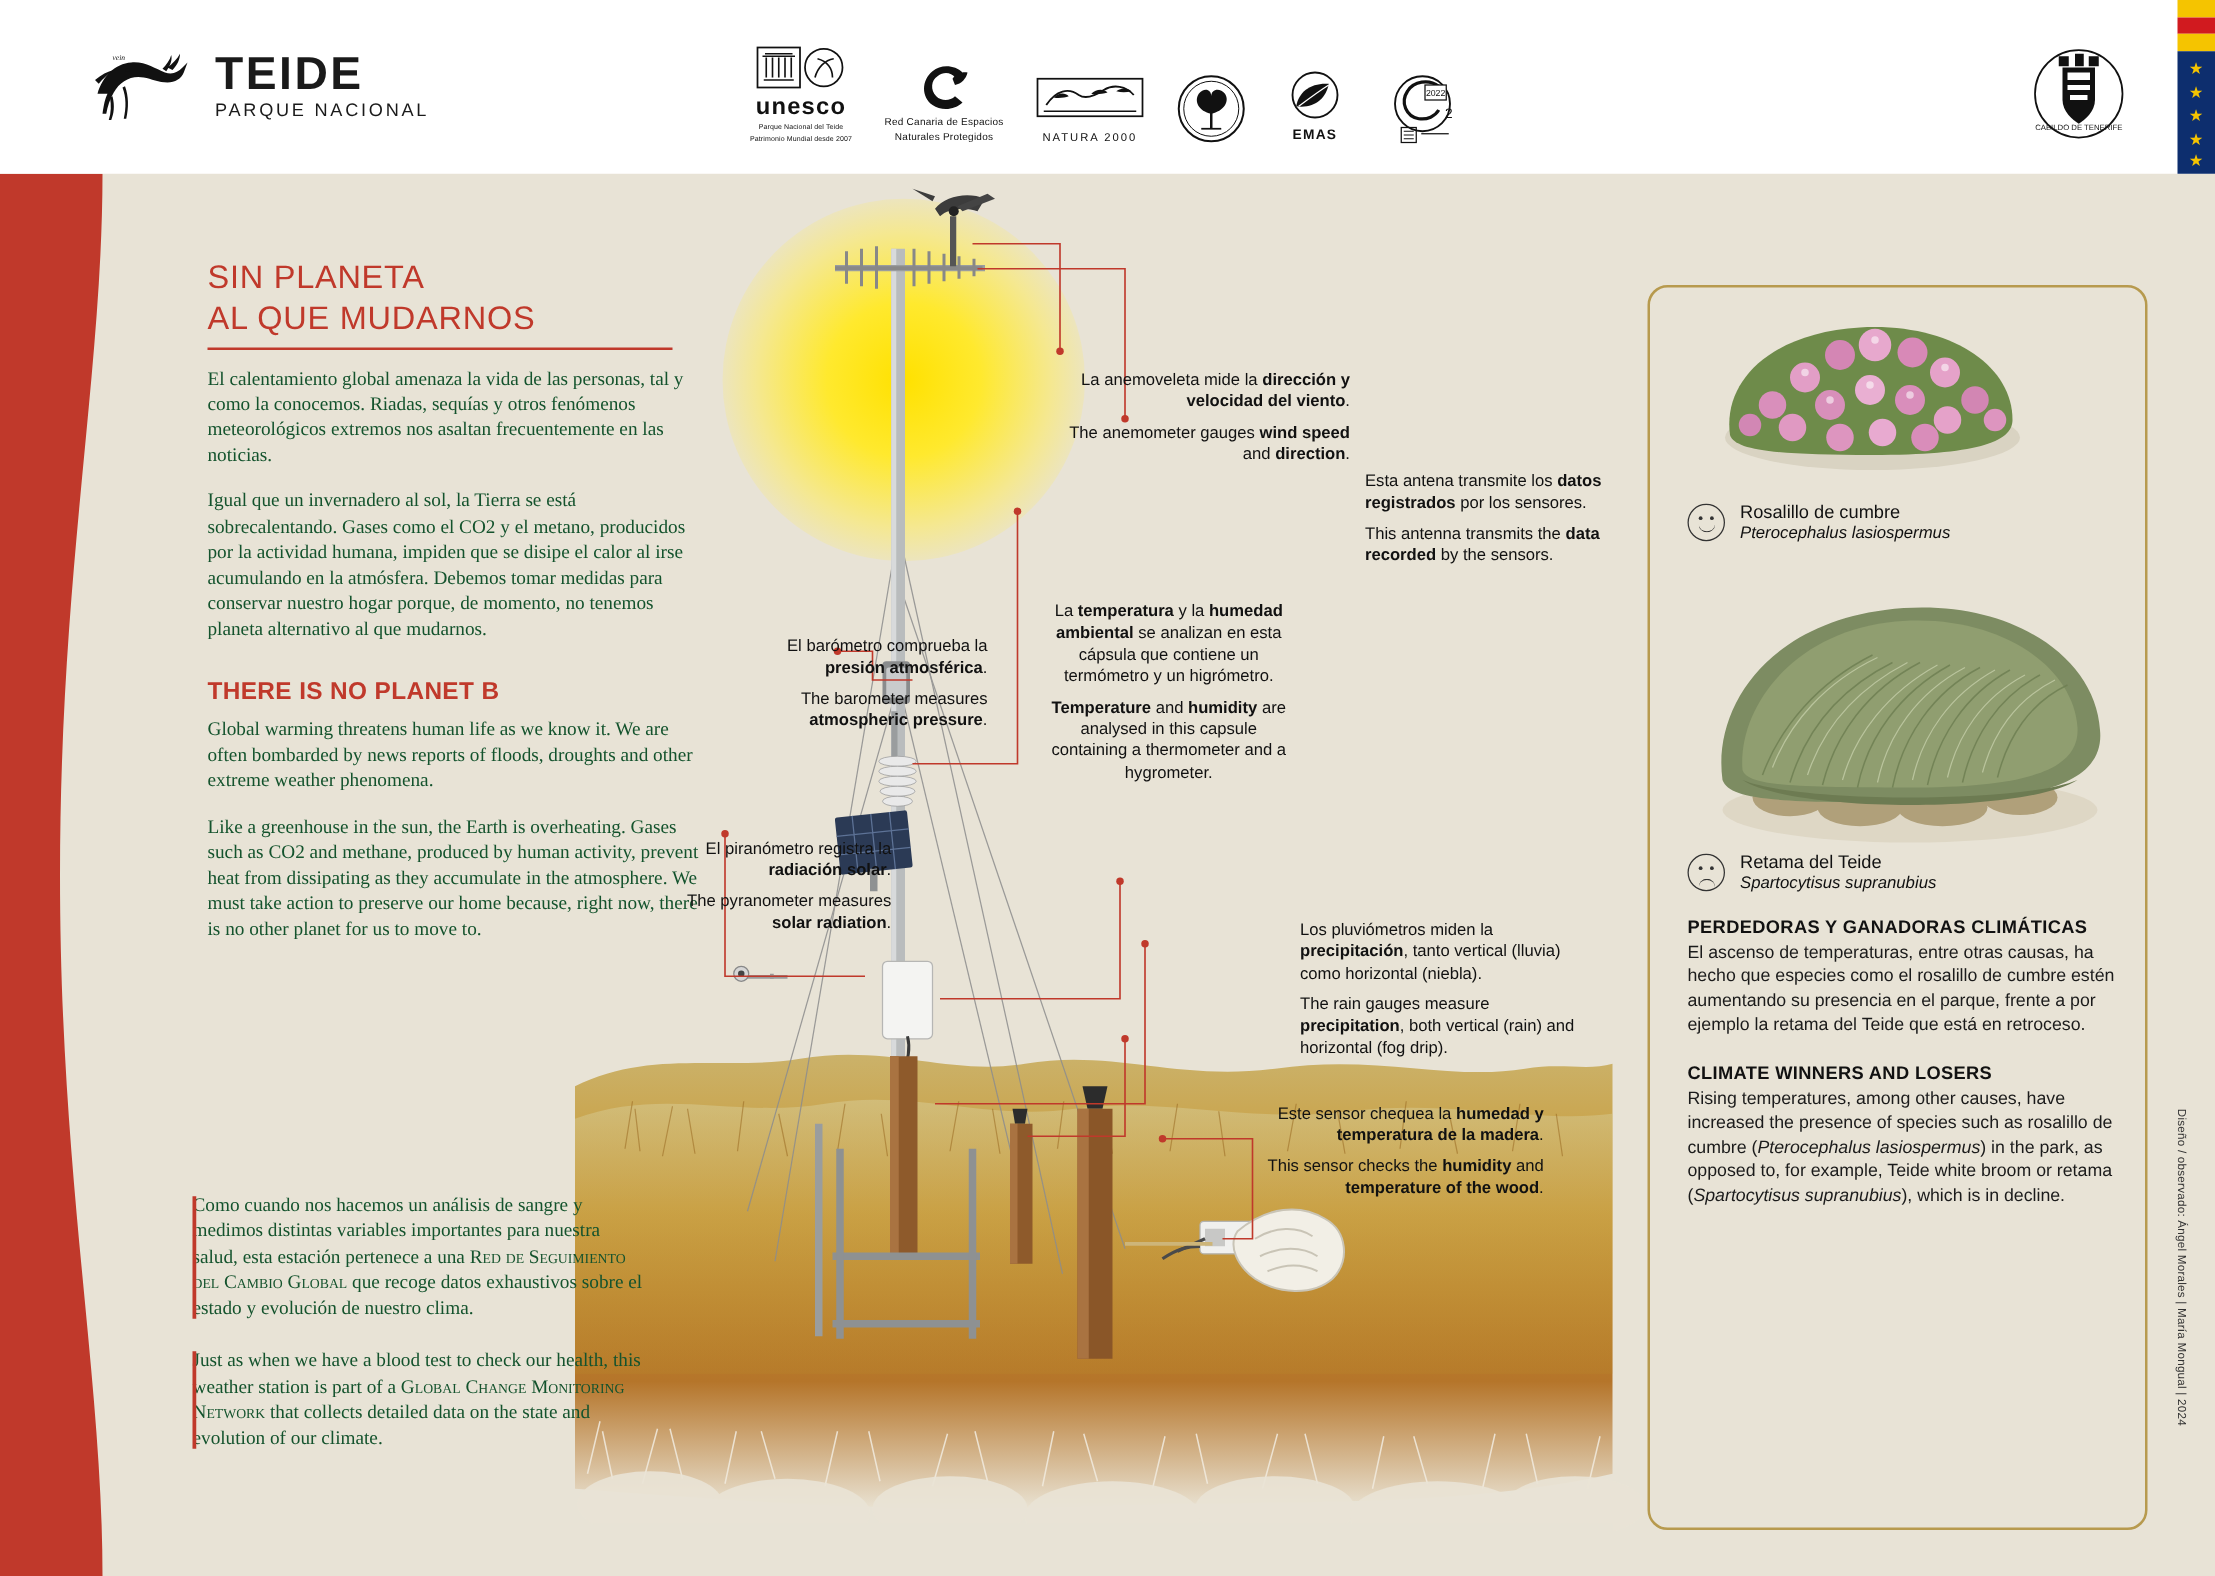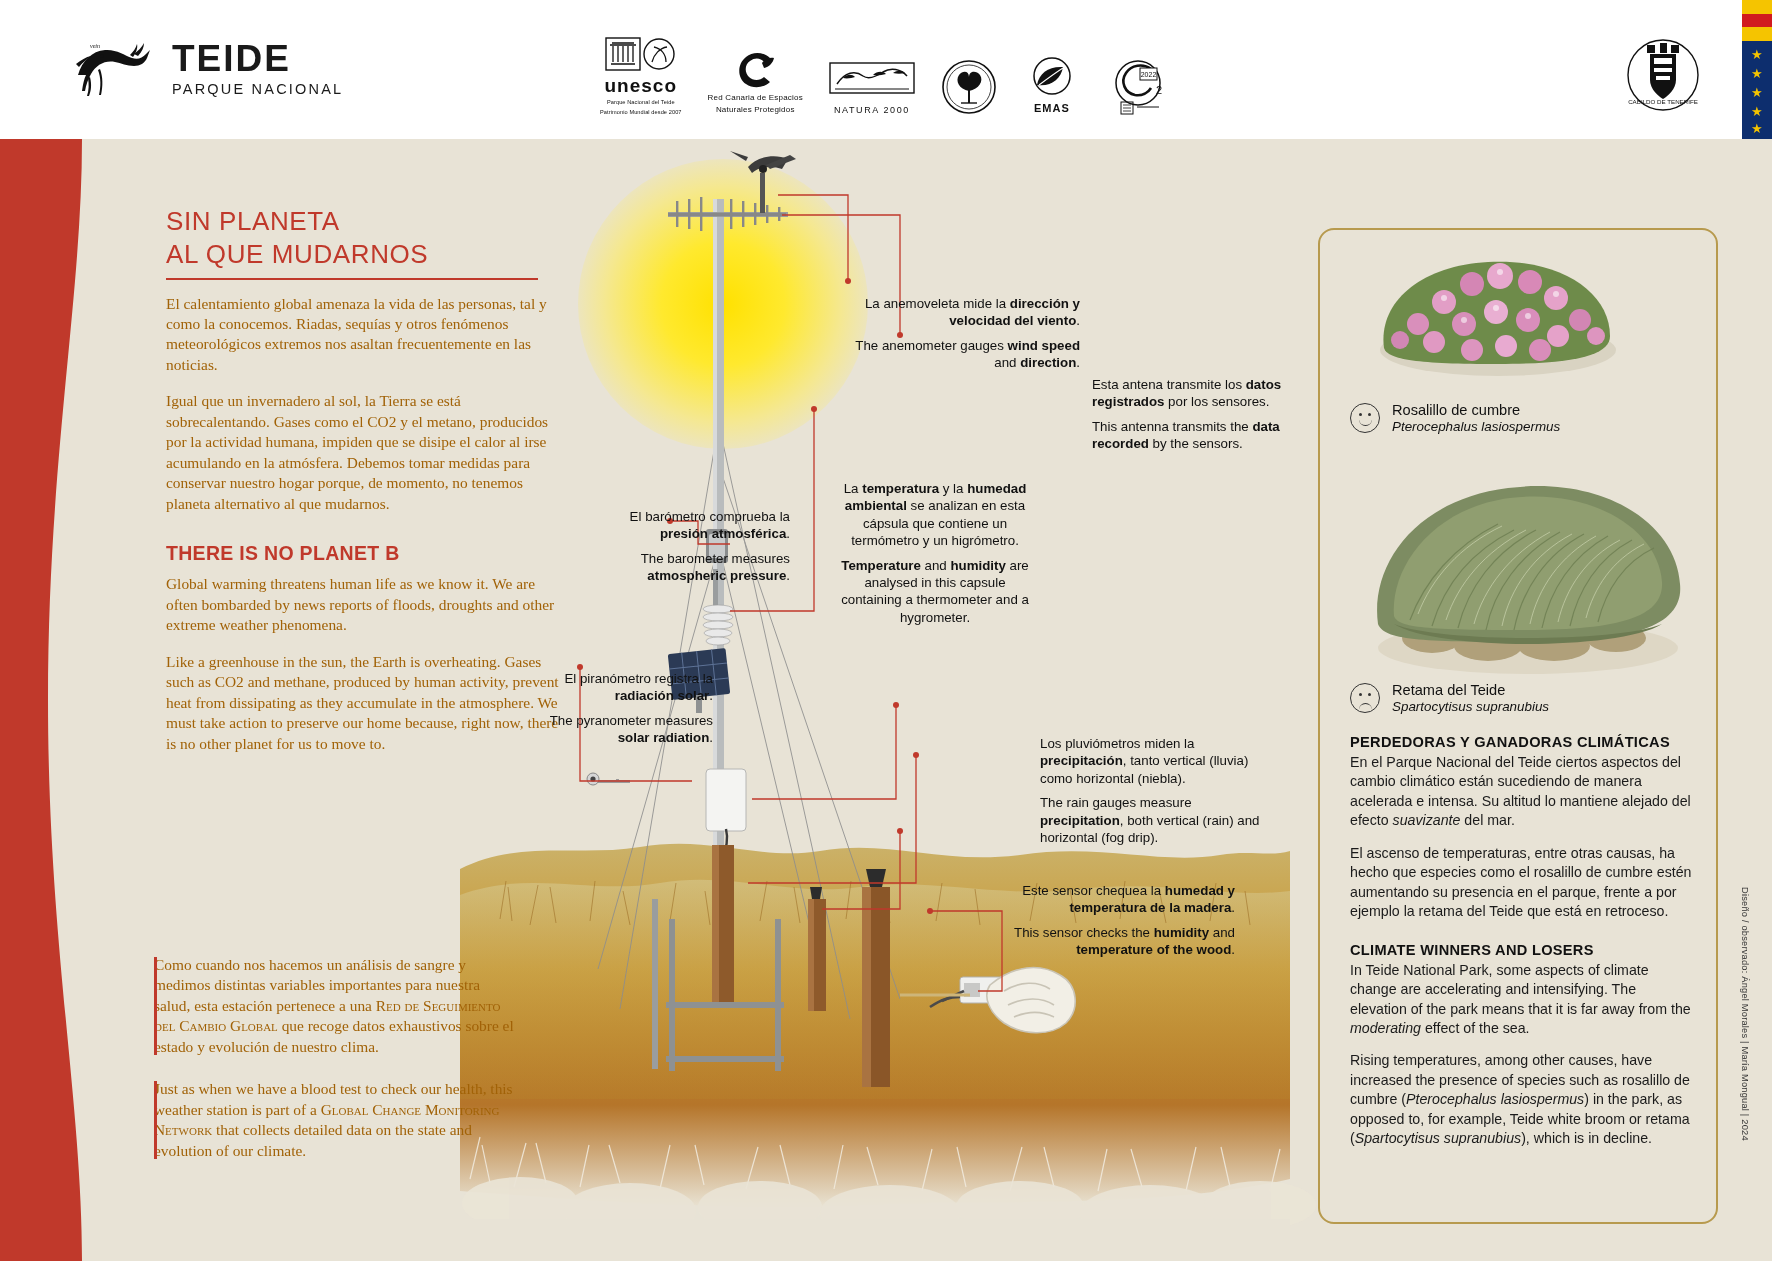--- a/index.html
+++ b/index.html
@@ -61,21 +61,21 @@
   
   #left-col {
     position: absolute; left: 166px; top: 205px; width: 400px; z-index: 20;
   }
   .head-red {
     color: #c0392b; font-size: 26px; letter-spacing: .6px; line-height: 1.26;
     font-family: "Liberation Sans", sans-serif; font-weight: 400;
   }
   .rule-red { width: 372px; height: 2px; background: #c0392b; margin: 7px 0 14px 0; }
   .body-serif {
-    font-family: "Liberation Serif", serif; font-size: 15.4px; line-height: 1.33; color: #a16207;
+    font-family: "Liberation Serif", serif; font-size: 15.4px; line-height: 1.33; color: #14532d;
   }
   .body-serif p { margin: 0 0 16px 0; }
   .head-red2 {
     color: #c0392b; font-size: 19.5px; font-weight: bold; letter-spacing: .3px; margin: 28px 0 9px 0;
   }
   #left-bottom {
     position: absolute; left: 154px; top: 955px; width: 360px; z-index: 20;
   }
   .quote-block { position: relative; margin-bottom: 22px; font-family: Liberation Serif, serif; }
   .quote-block:before {
@@ -554,23 +554,21 @@
           <span class="mouth sad"></span>
         </span>
       <span class="species-name">
         <span>Retama del Teide</span><br>
         <i>Spartocytisus supranubius</i>
       </span>
     </div>
 
     <div style="margin-left:14px;width:342px">
       <p class="card-h">PERDEDORAS Y GANADORAS CLIMÁTICAS</p>
-      <p class="card-p"><span>En el Parque Nacional del Teide ciertos aspectos del cambio climático están sucediendo de manera acelerada e intensa. Su altitud lo mantiene alejado del efecto </span><i>suavizante</i><span> del mar.</span></p>
       <p class="card-p">El ascenso de temperaturas, entre otras causas, ha hecho que especies como el rosalillo de cumbre estén aumentando su presencia en el parque, frente a por ejemplo la retama del Teide que está en retroceso.</p>
       <p class="card-h" style="margin-top:20px">CLIMATE WINNERS AND LOSERS</p>
-      <p class="card-p"><span>In Teide National Park, some aspects of climate change are accelerating and intensifying. The elevation of the park means that it is far away from the </span><i>moderating</i><span> effect of the sea.</span></p>
       <p class="card-p"><span>Rising temperatures, among other causes, have increased the presence of species such as rosalillo de cumbre (</span><i>Pterocephalus lasiospermus</i><span>) in the park, as opposed to, for example, Teide white broom or retama (</span><i>Spartocytisus supranubius</i><span>), which is in decline.</span></p>
     </div>
   </div>
 
   <div id="credit">Diseño / observado: Ángel Morales | María Mongual  | 2024</div>
 
 </div>
 
 </body></html>

